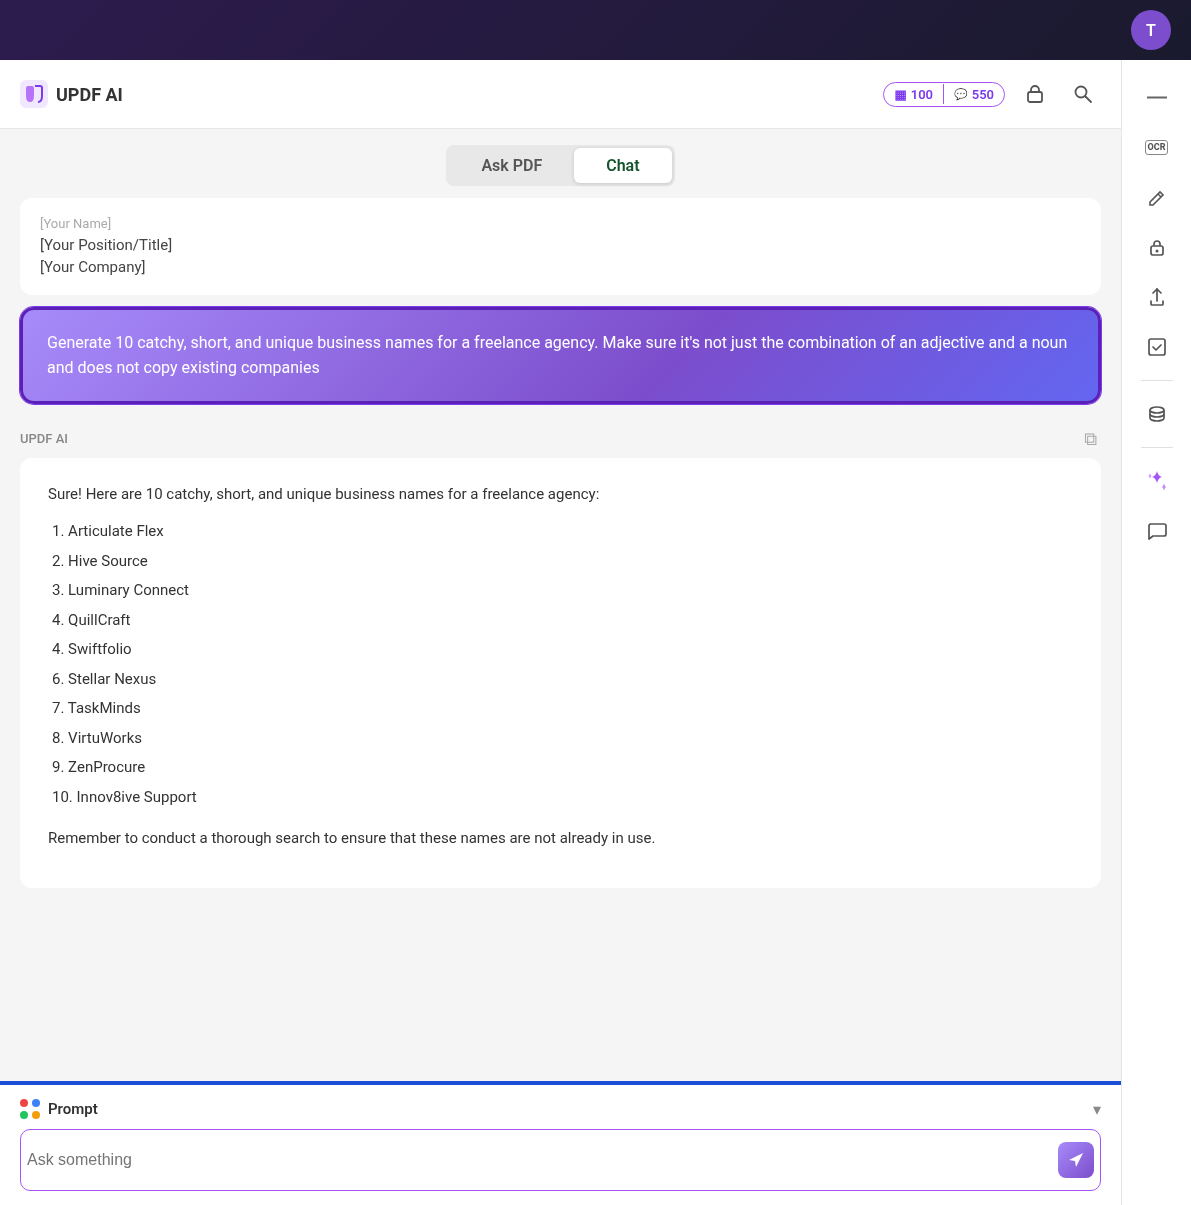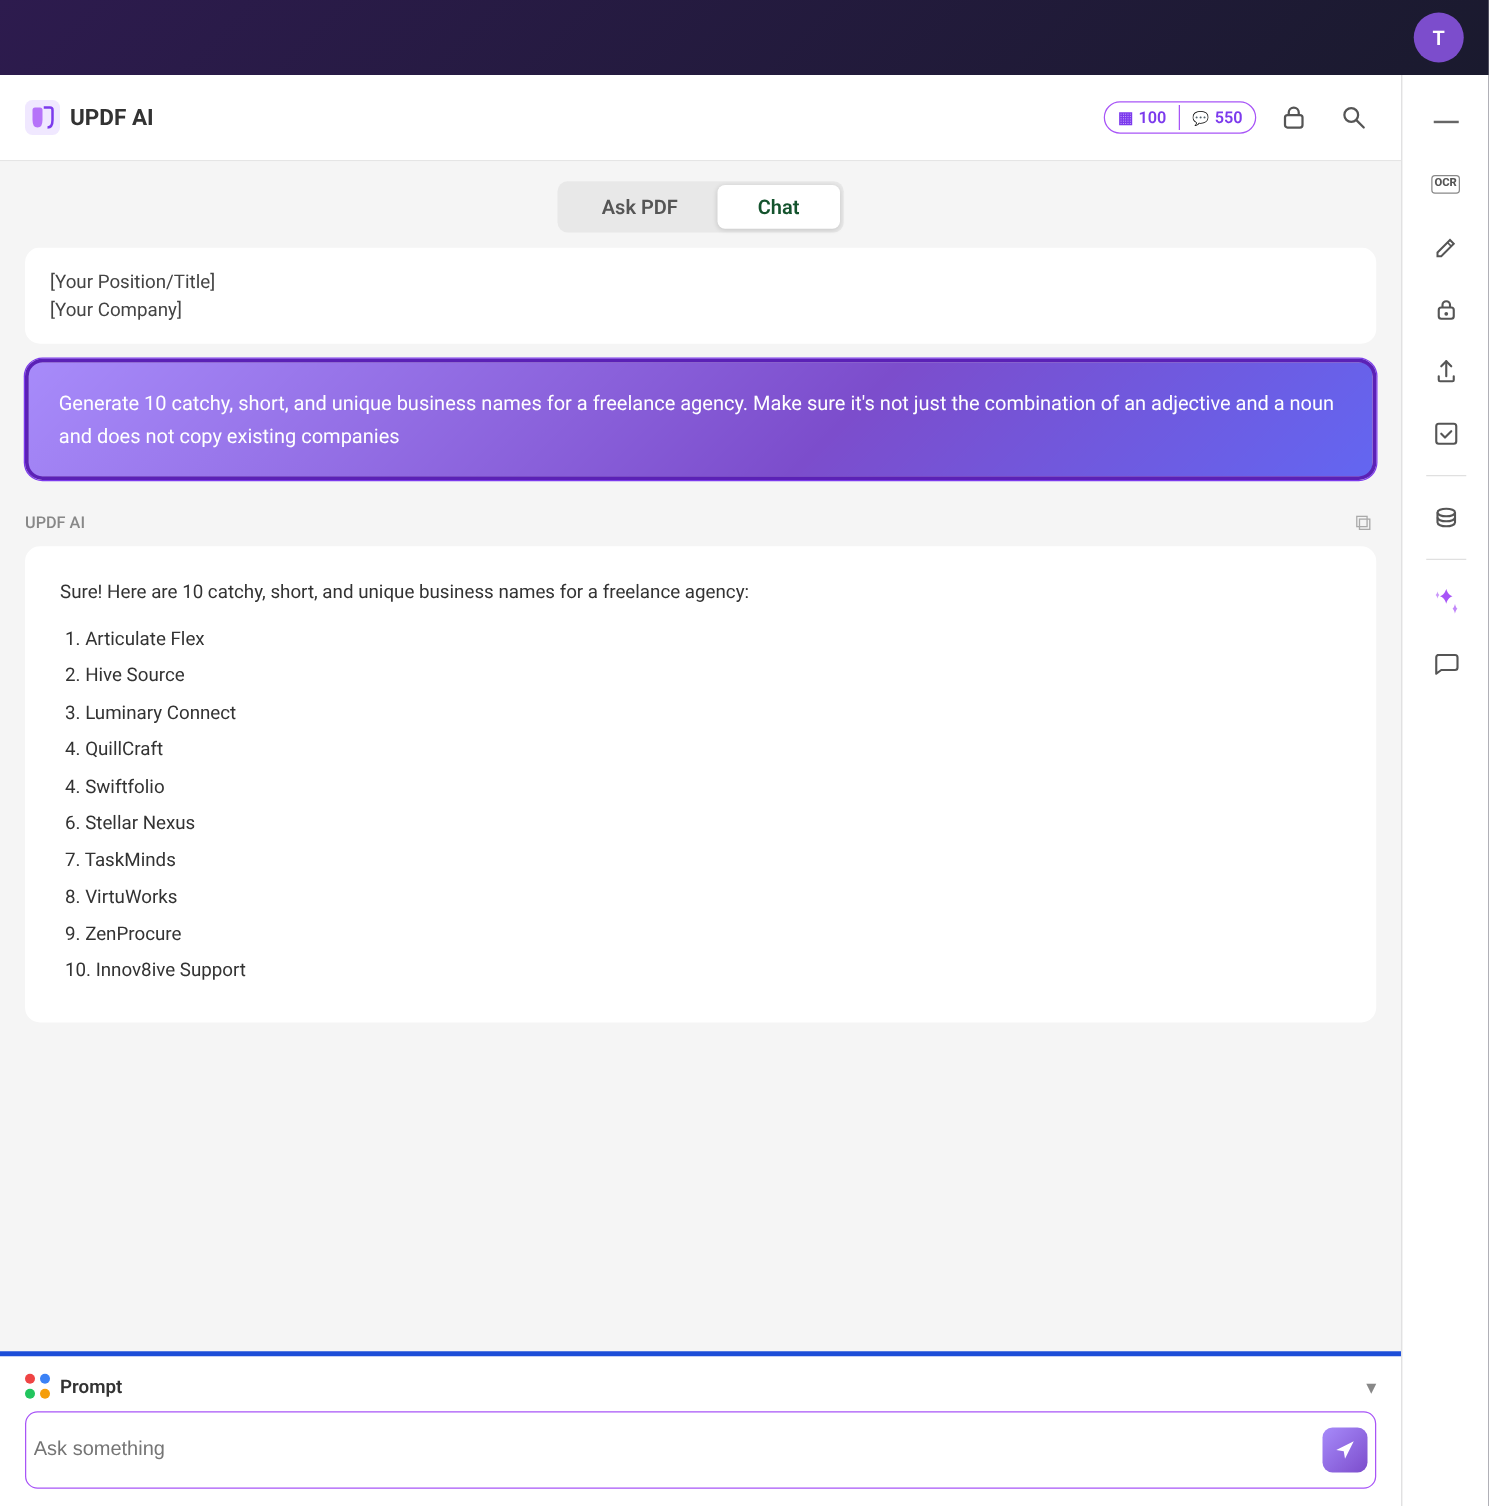--- a/index.html
+++ b/index.html
@@ -423,20 +423,21 @@
       <div class="tabs-container">
         <div class="tabs-wrapper">
           <div class="tab">Ask PDF</div>
           <div class="tab active">Chat</div>
         </div>
       </div>
 
       <div class="messages-area">
 
         <div class="prev-message">
+          <div style="color:#aaa; font-size:13px;">[Your Name]</div>
           <div>[Your Position/Title]</div>
           <div>[Your Company]</div>
         </div>
 
         <div class="user-message">
           <span>Generate 10 catchy, short, and unique business names for a freelance agency. Make sure it's not just the combination of an adjective and a noun and does not copy existing companies</span>
         </div>
 
         <div class="ai-response-header">
           <span>UPDF AI</span>
@@ -450,20 +451,21 @@
             <li>2. Hive Source</li>
             <li>3. Luminary Connect</li>
             <li>4. QuillCraft</li>
             <li>4. Swiftfolio</li>
             <li>6. Stellar Nexus</li>
             <li>7. TaskMinds</li>
             <li>8. VirtuWorks</li>
             <li>9. ZenProcure</li>
             <li>10. Innov8ive Support</li>
           </ol>
+          <p style="margin-top:16px;">Remember to conduct a thorough search to ensure that these names are not already in use.</p>
         </div>
 
       </div>
 
       <div class="bottom-area">
         <div class="prompt-selector">
           <div class="prompt-label">
             <div class="prompt-dots">
               <div class="prompt-dot red"></div>
               <div class="prompt-dot blue"></div>

